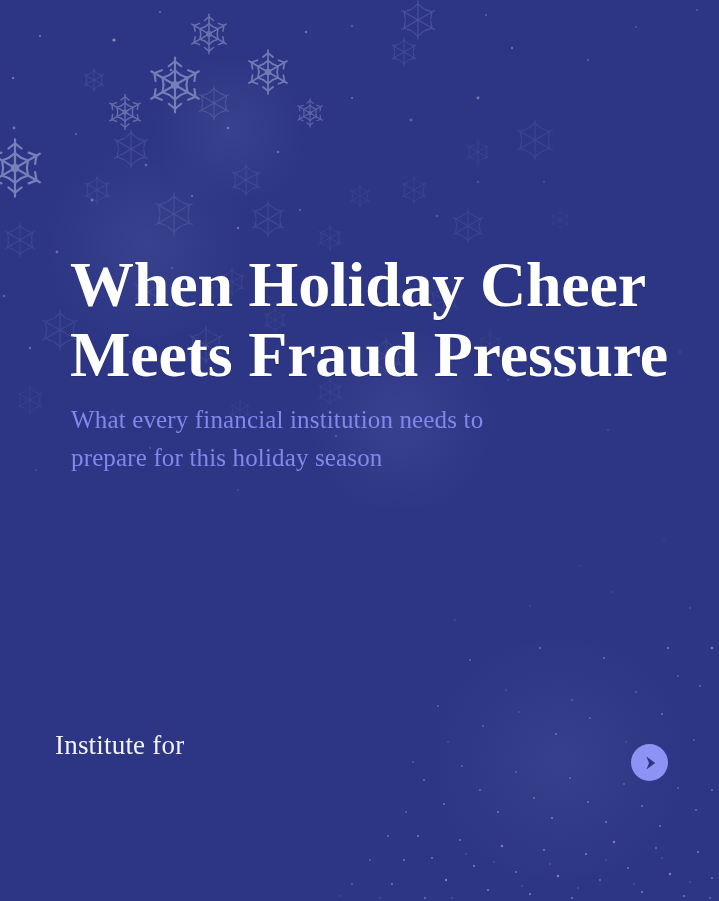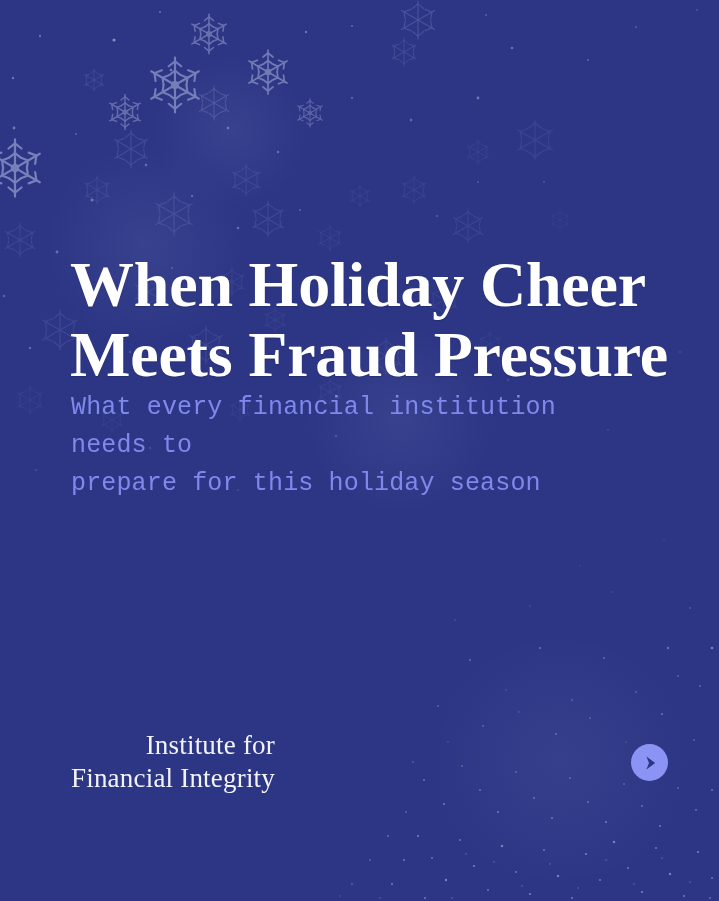--- a/index.html
+++ b/index.html
@@ -64,23 +64,23 @@
     line-height: 70px;
     letter-spacing: -0.2px;
     color: #ffffff;
     white-space: pre-line;
     text-shadow: 0 1px 1px rgba(20,28,80,0.35);
   }
 
   .subtitle {
     position: absolute;
     left: 71px;
-    top: 364px;
+    top: 376px;
     width: 560px;
-    font-family: Liberation Mono, monospace;
+    font-family: Liberation Serif, serif;
     font-weight: 300;
     font-size: 25px;
     line-height: 38px;
     letter-spacing: 0.15px;
     color: #7f89ec;
     white-space: pre-line;
   }
 
   .logo {
     position: absolute;
@@ -380,21 +380,20 @@
   <div class="content">
 
     <h1 class="title">When Holiday Cheer
 Meets Fraud Pressure</h1>
 
     <p class="subtitle">What every financial institution needs to
 prepare for this holiday season</p>
 
     <div class="logo">
       <span class="line1">Institute for</span>
-      <span class="line2">Financial Integrity</span>
     </div>
 
     <button class="next-button" aria-label="Next">
       <span>
         <svg width="18" height="18" viewBox="0 0 18 18" xmlns="http://www.w3.org/2000/svg">
           <path d="M5.4 2.6 L14.2 9 L5.4 15.4 L8.0 9 Z" fill="#2d3684"></path>
         </svg>
       </span>
     </button>
 

